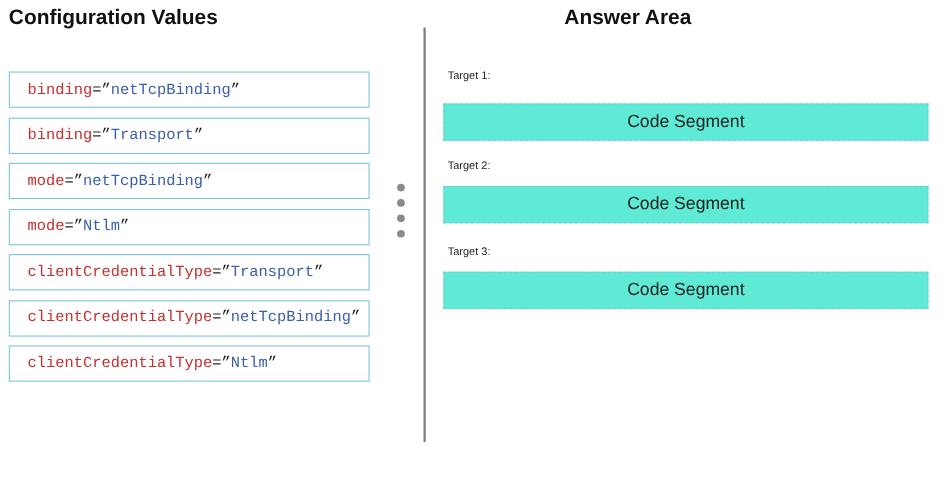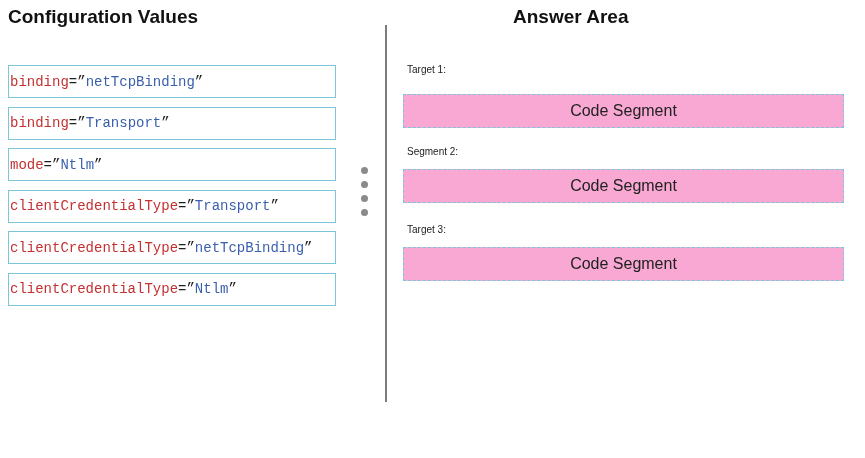--- a/index.html
+++ b/index.html
@@ -31,21 +31,21 @@
     flex-direction: column;
     gap: 8.5px;
   }
   .option {
     box-sizing: border-box;
     height: 33px;
     border: 1px solid #7cc6db;
     background: #ffffff;
     display: flex;
     align-items: center;
-    padding-left: 1px;
+    padding-left: 16px;
     cursor: move;
   }
   .option code {
     font-family: "Liberation Mono", "DejaVu Sans Mono", monospace;
     font-size: 14px;
     white-space: nowrap;
   }
   .option .k { color: #c53030; }
   .option .p { color: #1f1f1f; }
   .option .v { color: #3a5fad; }
@@ -85,21 +85,21 @@
   .t2 { top: 143px; }
   .t3 { top: 221px; }
 
   .slot {
     position: absolute;
     left: 403px;
     width: 441px;
     height: 34px;
     box-sizing: border-box;
     border: 1px dashed #7cc6db;
-    background: #f9a8d4;
+    background: #5eead4;
     display: flex;
     align-items: center;
     justify-content: center;
     font-size: 16px;
     color: #222222;
   }
   .s1 { top: 94px; }
   .s2 { top: 169px; }
   .s3 { top: 247px; }
 </style>
@@ -110,20 +110,23 @@
 
   <div class="panel-title left-title">Configuration Values</div>
   <div class="panel-title right-title">Answer Area</div>
 
   <div class="options">
     <div class="option">
       <code><span class="k">binding</span><span class="p">=”</span><span class="v">netTcpBinding</span><span class="p">”</span></code>
     </div>
     <div class="option">
       <code><span class="k">binding</span><span class="p">=”</span><span class="v">Transport</span><span class="p">”</span></code>
+    </div>
+    <div class="option">
+      <code><span class="k">mode</span><span class="p">=”</span><span class="v">netTcpBinding</span><span class="p">”</span></code>
     </div>
     <div class="option">
       <code><span class="k">mode</span><span class="p">=”</span><span class="v">Ntlm</span><span class="p">”</span></code>
     </div>
     <div class="option">
       <code><span class="k">clientCredentialType</span><span class="p">=”</span><span class="v">Transport</span><span class="p">”</span></code>
     </div>
     <div class="option">
       <code><span class="k">clientCredentialType</span><span class="p">=”</span><span class="v">netTcpBinding</span><span class="p">”</span></code>
     </div>
@@ -137,19 +140,19 @@
     <div class="dot"></div>
     <div class="dot"></div>
     <div class="dot"></div>
   </div>
 
   <div class="divider"></div>
 
   <div class="target-label t1">Target 1:</div>
   <div class="slot s1">Code Segment</div>
 
-  <div class="target-label t2">Segment 2:</div>
+  <div class="target-label t2">Target 2:</div>
   <div class="slot s2">Code Segment</div>
 
   <div class="target-label t3">Target 3:</div>
   <div class="slot s3">Code Segment</div>
 
 </div>
 
 </body></html>

